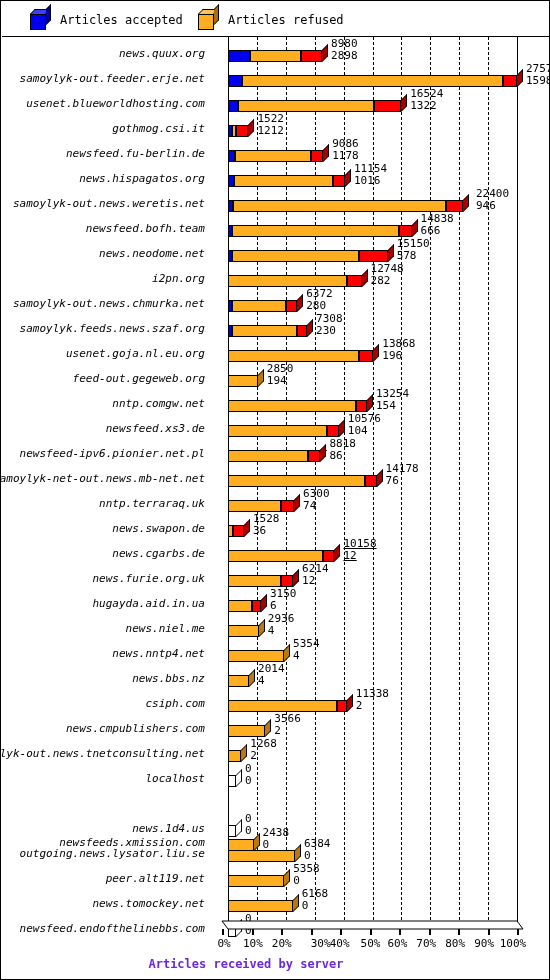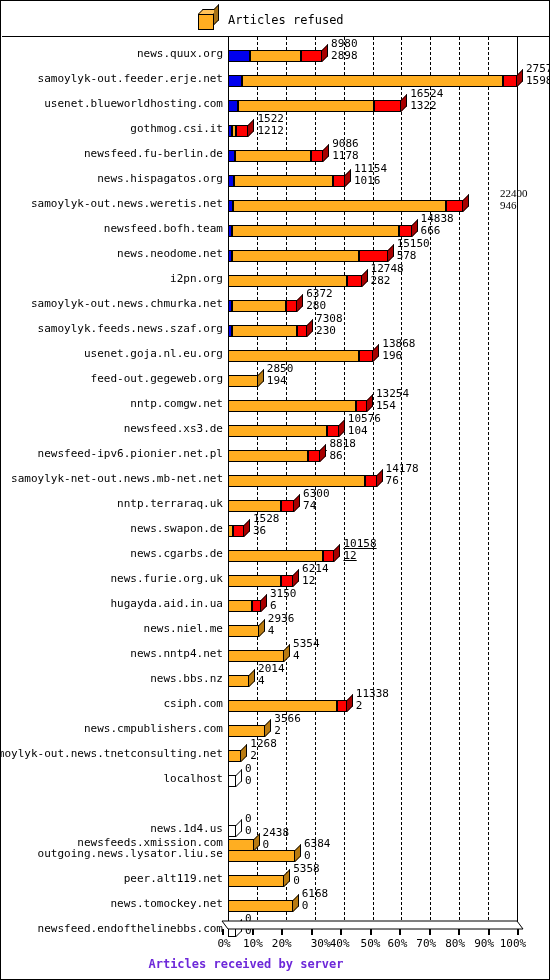--- a/index.html
+++ b/index.html
@@ -31,23 +31,24 @@
   .cube .side{position:absolute;left:16px;top:0px;width:5px;height:16px;border:1px solid #000;border-left:none;box-sizing:border-box;
              transform:skewY(-45deg);transform-origin:top left;}
   .legend-label{font-size:12px;color:#000;white-space:nowrap;letter-spacing:0px;}
 
   
   #plot{position:absolute;left:1px;top:36px;width:548px;height:942px;}
 
   .row{position:absolute;left:0;width:548px;height:25px;}
 
   .srv-label{
-    position:absolute;right:327px;top:11px;
+    position:absolute;right:345px;top:11px;
     font-size:11px;color:#000;white-space:nowrap;text-align:right;
     line-height:11px;
+    font-style:italic;
   }
 
   
   .bar3d{position:absolute;left:226px;top:7px;height:18px;}
   .seg{position:absolute;bottom:0;height:12px;}
   .seg .f{position:absolute;left:0;bottom:0;height:12px;width:100%;border:1px solid #000;box-sizing:border-box;}
   .seg .t{position:absolute;left:0;top:0;height:6px;width:100%;border:1px solid #000;border-bottom:none;box-sizing:border-box;
           transform:skewX(-45deg);transform-origin:bottom left;}
   .seg .s{position:absolute;top:0;height:12px;width:6px;border:1px solid #000;border-left:none;box-sizing:border-box;
           transform:skewY(-45deg);transform-origin:top left;}
@@ -69,20 +70,28 @@
   .tickmark{position:absolute;width:0;height:6px;border-left:2px solid #000;}
   .ticklabel{position:absolute;font-size:11px;color:#000;text-align:center;}
   #xtitle{position:absolute;left:0;width:488px;text-align:center;font-size:12px;font-weight:bold;color:#6d28d9;}
 </style>
 </head>
 <body>
 
 <div id="page">
 
   <div id="legend">
+      <div class="legend-item" style="left: 28px;">
+        <div class="cube">
+          <div class="top" style="background:#4040f2"></div>
+          <div class="side" style="background:#00009b"></div>
+          <div class="face" style="background:#0000EE"></div>
+        </div>
+        <div class="legend-label">Articles accepted</div>
+      </div>
       <div class="legend-item" style="left: 196px;">
         <div class="cube">
           <div class="top" style="background:#ffc259"></div>
           <div class="side" style="background:#a67115"></div>
           <div class="face" style="background:#FFAE21"></div>
         </div>
         <div class="legend-label">Articles refused</div>
       </div>
     </div>
 
@@ -243,21 +252,21 @@
             <div class="seg orange" style="left: 5.24006px; width: 212.747px;">
               <div class="t"></div>
               <div class="f"></div>
             </div>
             <div class="seg red" style="left: 217.987px; width: 16.7682px;">
               <div class="t"></div>
               <div class="s" style="left:16.768204235567158px"></div>
               <div class="f"></div>
             </div>
           </div>
-          <div class="vals" style="left: 498px; font-family: Liberation Serif, serif;">
+          <div class="vals" style="left: 474px;">
             <span>22400</span>
             <span>946</span>
           </div>
         </div>
         <div class="row" style="top: 175px;">
           <div class="srv-label">newsfeed.bofh.team</div>
           <div class="bar3d">
             <div class="seg blue" style="left: 0px; width: 4.19205px;">
               <div class="t"></div>
               <div class="f"></div>

